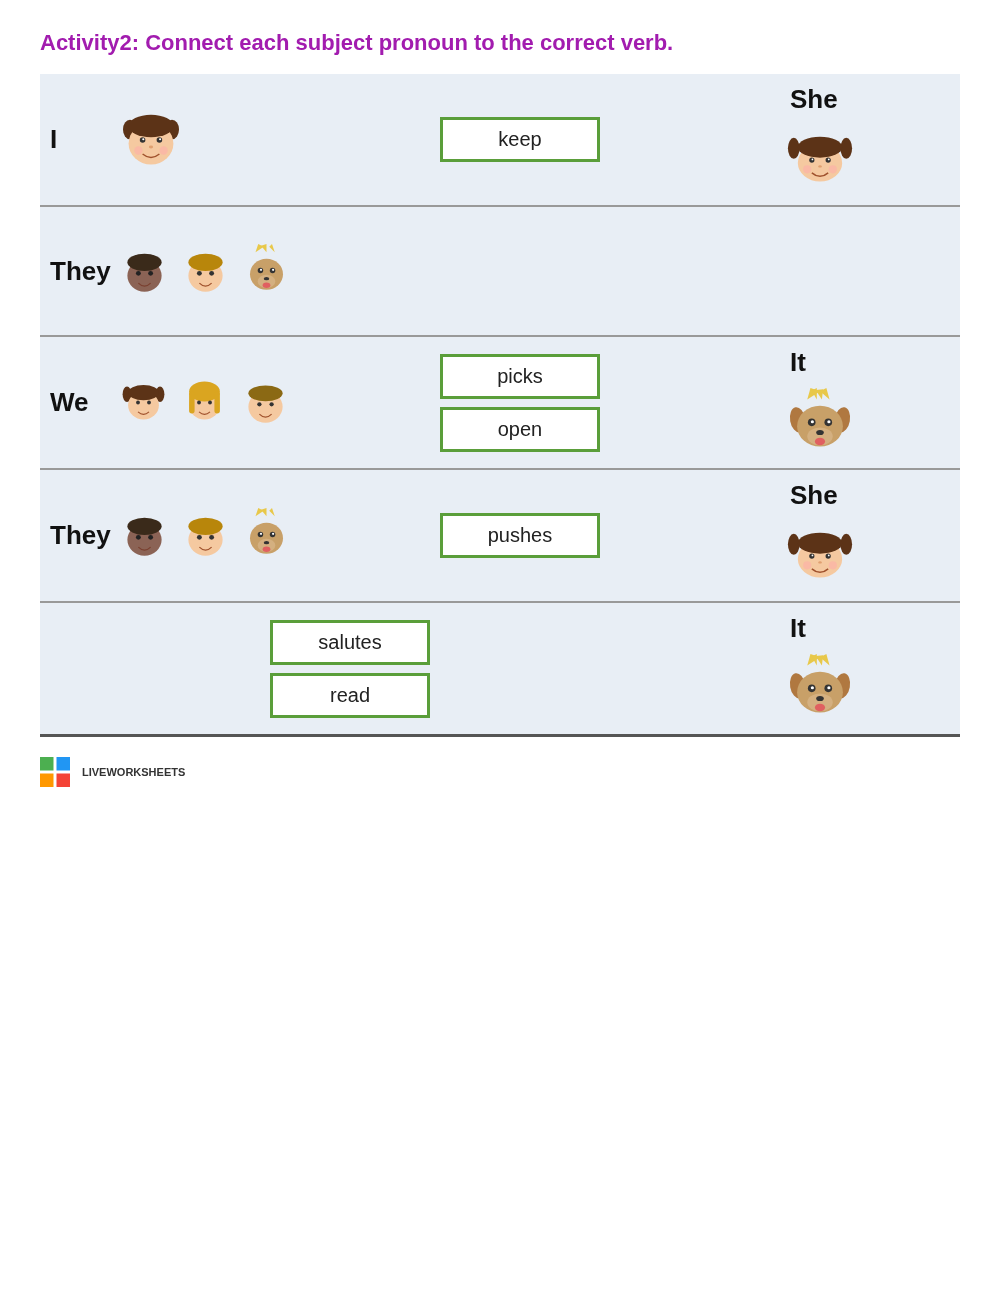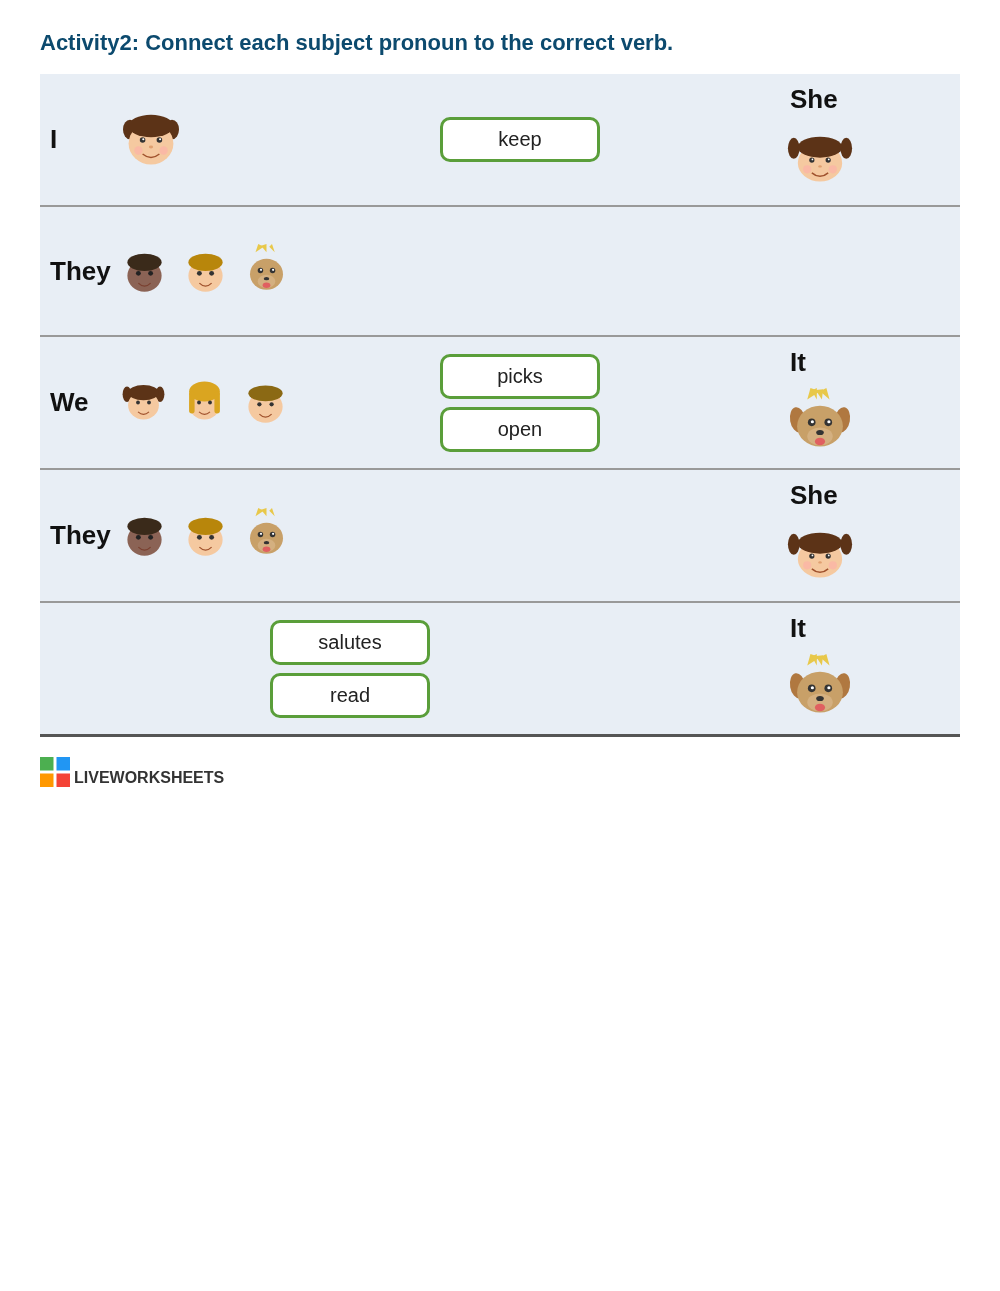--- a/index.html
+++ b/index.html
@@ -7,21 +7,21 @@
       font-family: Arial, sans-serif;
       background: #fff;
       width: 1000px;
       min-height: 1291px;
       padding: 30px 40px 20px 40px;
     }
     h1.title {
       font-size: 22px;
       font-weight: bold;
       margin-bottom: 18px;
-      color: #0c4a6e;
+      color: #a21caf;
     }
     .row {
       display: flex;
       align-items: center;
       border-bottom: 2px solid #999;
       background: #e8eef5;
       min-height: 130px;
       padding: 10px 0;
     }
     .row:first-child {
@@ -53,43 +53,43 @@
       flex-direction: column;
     }
     .pronoun-label {
       font-size: 26px;
       font-weight: bold;
       color: #111;
       min-width: 60px;
     }
     .verb-box {
       border: 3px solid #5a9e3a;
-      border-radius: 10px;
+      border-radius: 0;
       padding: 8px 40px;
       font-size: 20px;
       color: #222;
       background: #fff;
       width: 160px;
       text-align: center;
     }
     
     .face-svg {
       width: 70px;
       height: 70px;
     }
     .face-xs {
       width: 55px;
       height: 55px;
     }
     .footer {
       margin-top: 20px;
       display: flex;
-      align-items: flex-end;
-      gap: 4px;
-      font-size: 16px;
+      align-items: center;
+      gap: 12px;
+      font-size: 11px;
       font-weight: bold;
       color: #333;
     }
     .footer-logo {
       width: 30px;
       height: 30px;
     }
   </style>
 </head>
 <body>
@@ -286,20 +286,21 @@
         <ellipse cx="45" cy="68" rx="16" ry="12" fill="#d4b080"></ellipse>
         <circle cx="34" cy="48" r="5" fill="#333"></circle>
         <circle cx="56" cy="48" r="5" fill="#333"></circle>
         <circle cx="35" cy="47" r="2" fill="#fff"></circle>
         <circle cx="57" cy="47" r="2" fill="#fff"></circle>
         <ellipse cx="45" cy="63" rx="5" ry="3" fill="#333"></ellipse>
         <ellipse cx="45" cy="75" rx="7" ry="5" fill="#e06060"></ellipse>
       </svg>
     </div>
     <div class="col-middle">
+      <div class="verb-box">pushes</div>
     </div>
     <div class="col-right">
       <span class="pronoun-label">She</span>
       <svg class="face-svg" viewBox="0 0 120 100">
         <ellipse cx="15" cy="30" rx="10" ry="18" fill="#5c3317"></ellipse>
         <ellipse cx="105" cy="30" rx="10" ry="18" fill="#5c3317"></ellipse>
         <ellipse cx="60" cy="55" rx="38" ry="32" fill="#f5c9a0"></ellipse>
         <ellipse cx="60" cy="28" rx="38" ry="18" fill="#5c3317"></ellipse>
         <circle cx="46" cy="50" r="4.5" fill="#333"></circle>
         <circle cx="74" cy="50" r="4.5" fill="#333"></circle>

